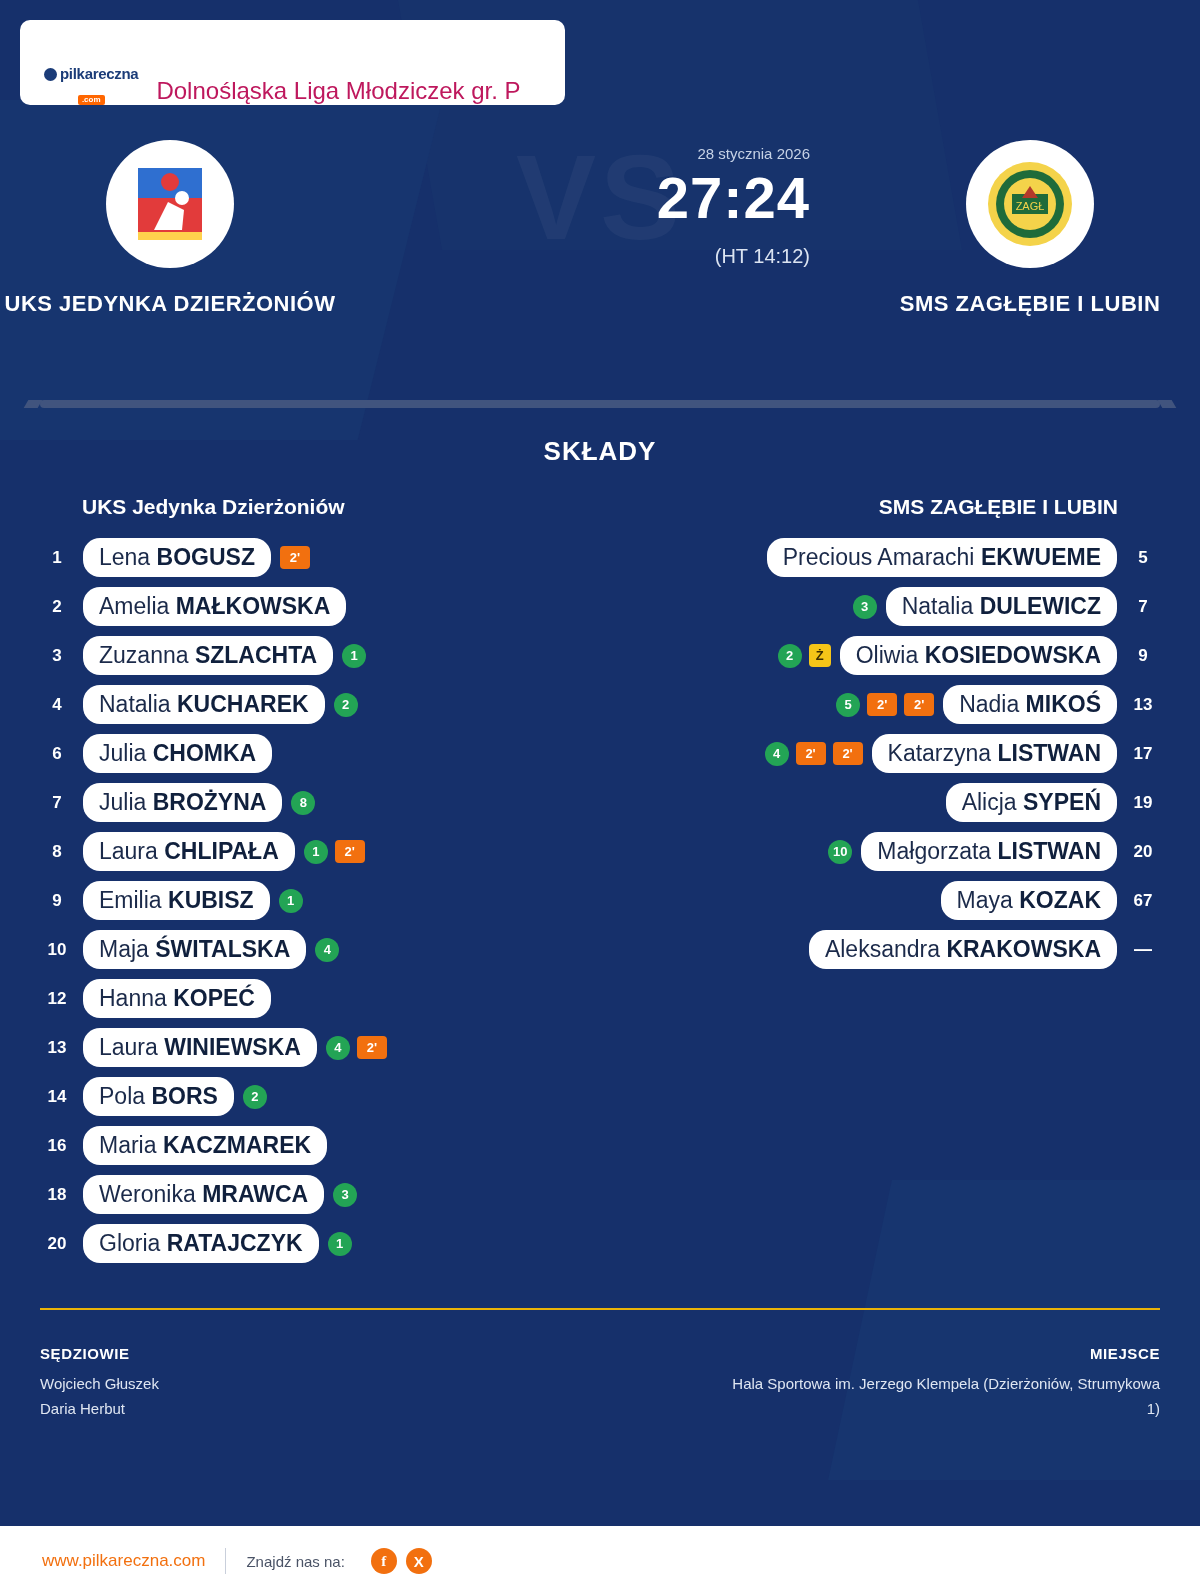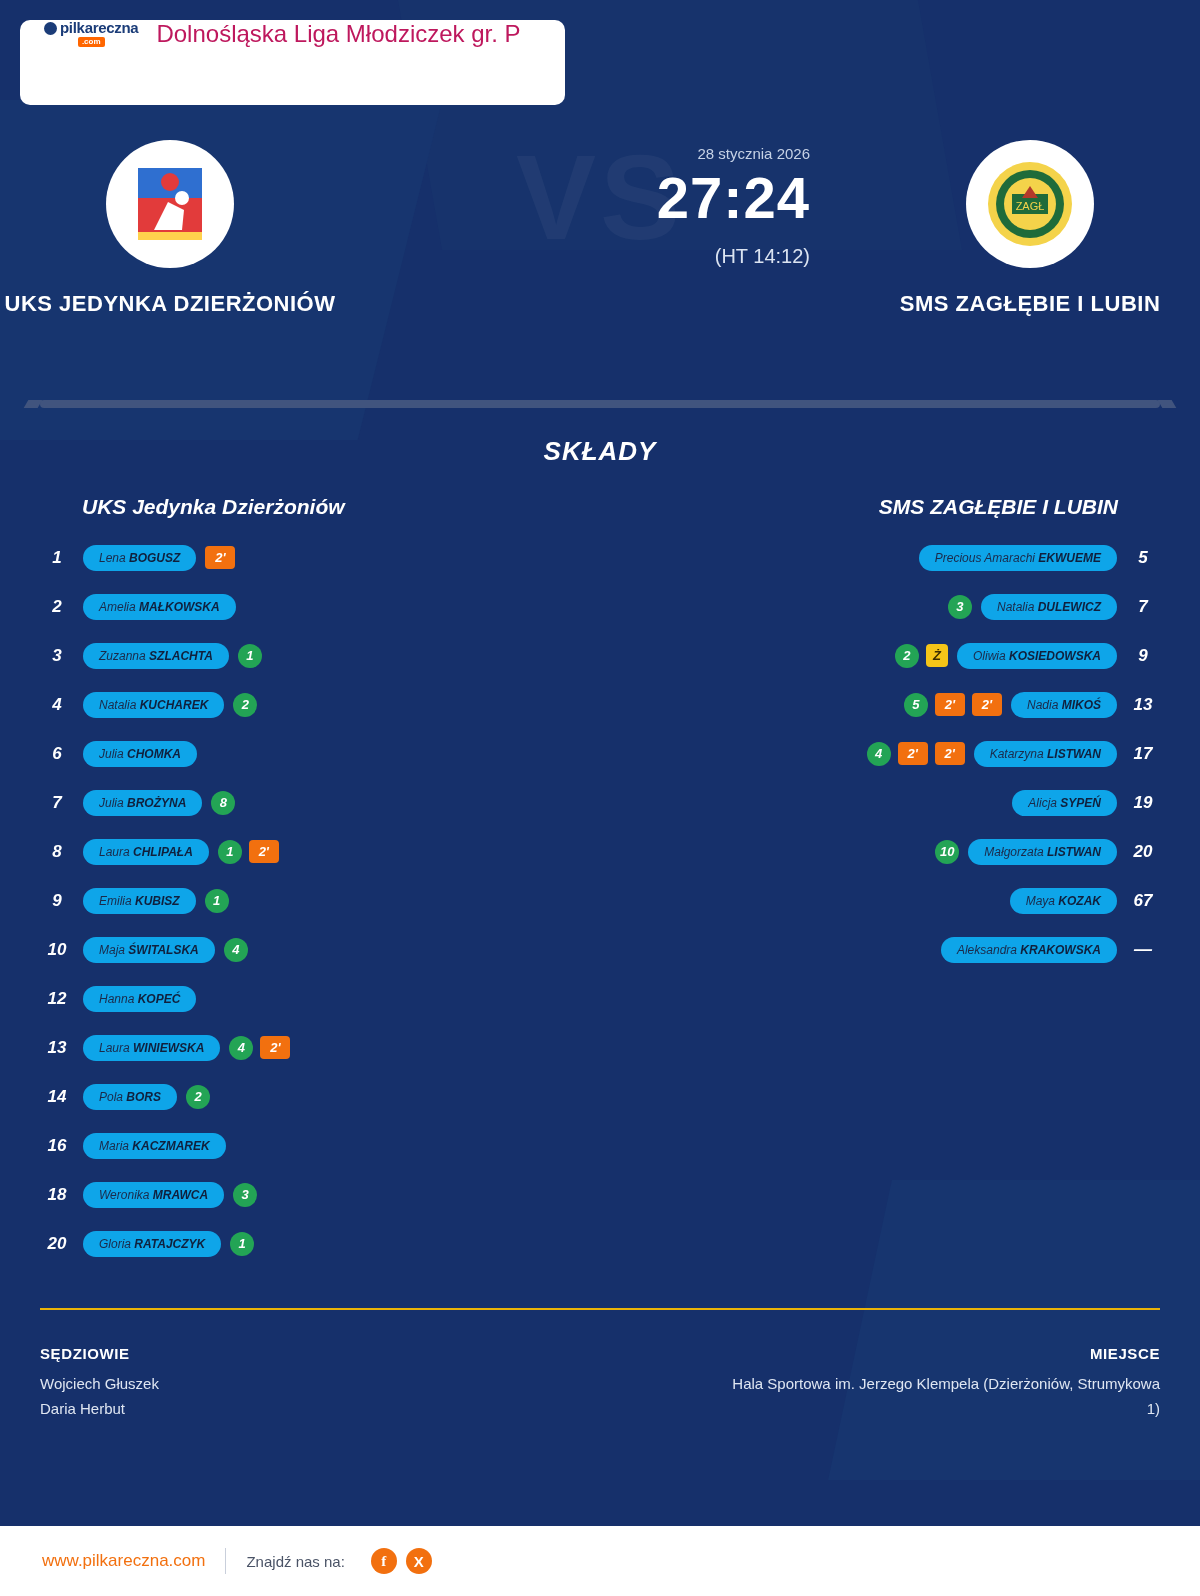--- a/index.html
+++ b/index.html
@@ -39,37 +39,37 @@
   }
 
   
   .league-card {
     position: absolute;
     left: 20px; top: 20px;
     width: 545px; height: 85px;
     background: #ffffff;
     border-radius: 10px;
     display: flex;
-    align-items: flex-start;
+    align-items: flex-end;
     padding: 0 24px;
     gap: 18px;
     z-index: 5;
   }
   .brand {
     display: flex; flex-direction: column;
     align-items: center; line-height: 1;
   }
   .brand .b-main {
     font-size: 15px; font-weight: bold; color: #1b3c78;
     letter-spacing: -0.3px;
   }
   .brand .b-sub {
     font-size: 8px; color: #ff6600; font-weight: bold;
     background: #ff6600; color: #fff; padding: 1px 4px;
-    border-radius: 2px; margin-top: 2px;
+    border-radius: 2px; margin-top: 14px;
   }
   .ball-dot {
     width: 13px; height: 13px; border-radius: 50%;
     background: #1b3c78; display: inline-block;
     margin-right: 3px; position: relative; top: 2px;
   }
   .league-name {
     font-size: 24px;
     color: #be185d;
   }
@@ -157,21 +157,20 @@
     background: #41547e;
   }
   .divider::before { left: -14px; transform: skewX(-30deg); }
   .divider::after { right: -14px; transform: skewX(30deg); }
 
   
   .lineups {
     position: relative;
     z-index: 4;
     padding: 28px 40px 0;
-    font-style: italic;
   }
   .section-title {
     text-align: center;
     color: #ffffff;
     font-size: 26px;
     font-weight: bold;
     letter-spacing: 1px;
     margin-bottom: 28px;
   }
   .cols {
@@ -198,24 +197,24 @@
 
   .shirt-num {
     width: 34px;
     text-align: center;
     font-size: 17px;
     font-weight: bold;
     color: #ffffff;
     flex: 0 0 34px;
   }
   .name-pill {
-    background: #0ea5e9;
+    background: #ffffff;
     border-radius: 17px;
     padding: 6px 16px;
-    font-size: 12px;
+    font-size: 23px;
     color: #1b2a4a;
     white-space: nowrap;
   }
   .name-pill b { font-weight: bold; color: #10203d; }
 
   .badge {
     display: inline-flex;
     align-items: center;
     justify-content: center;
     font-size: 13px;

